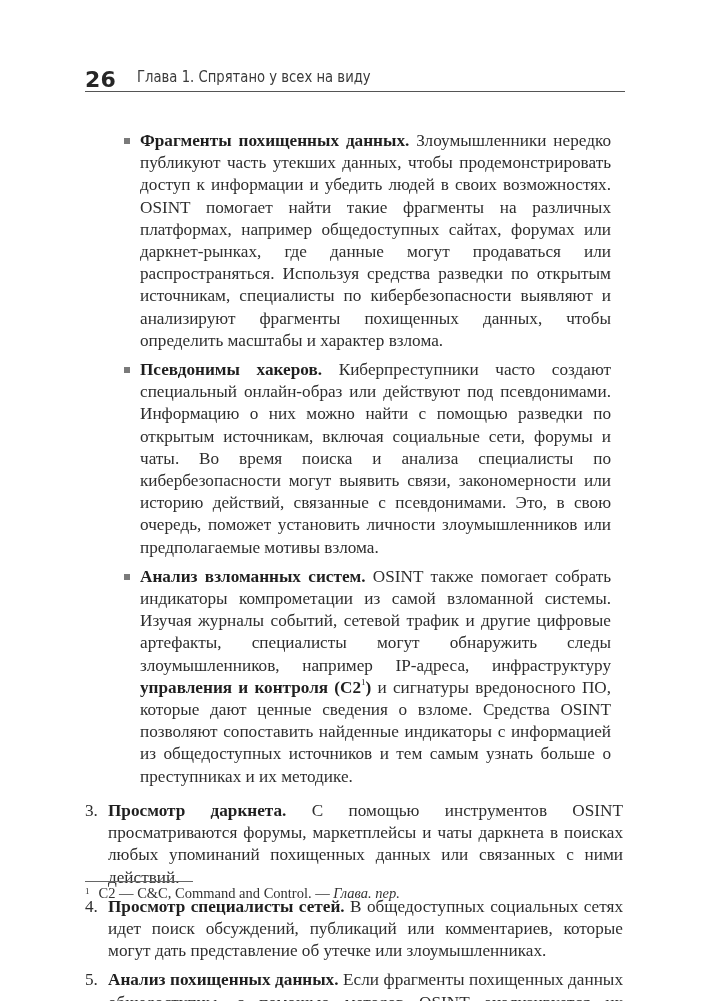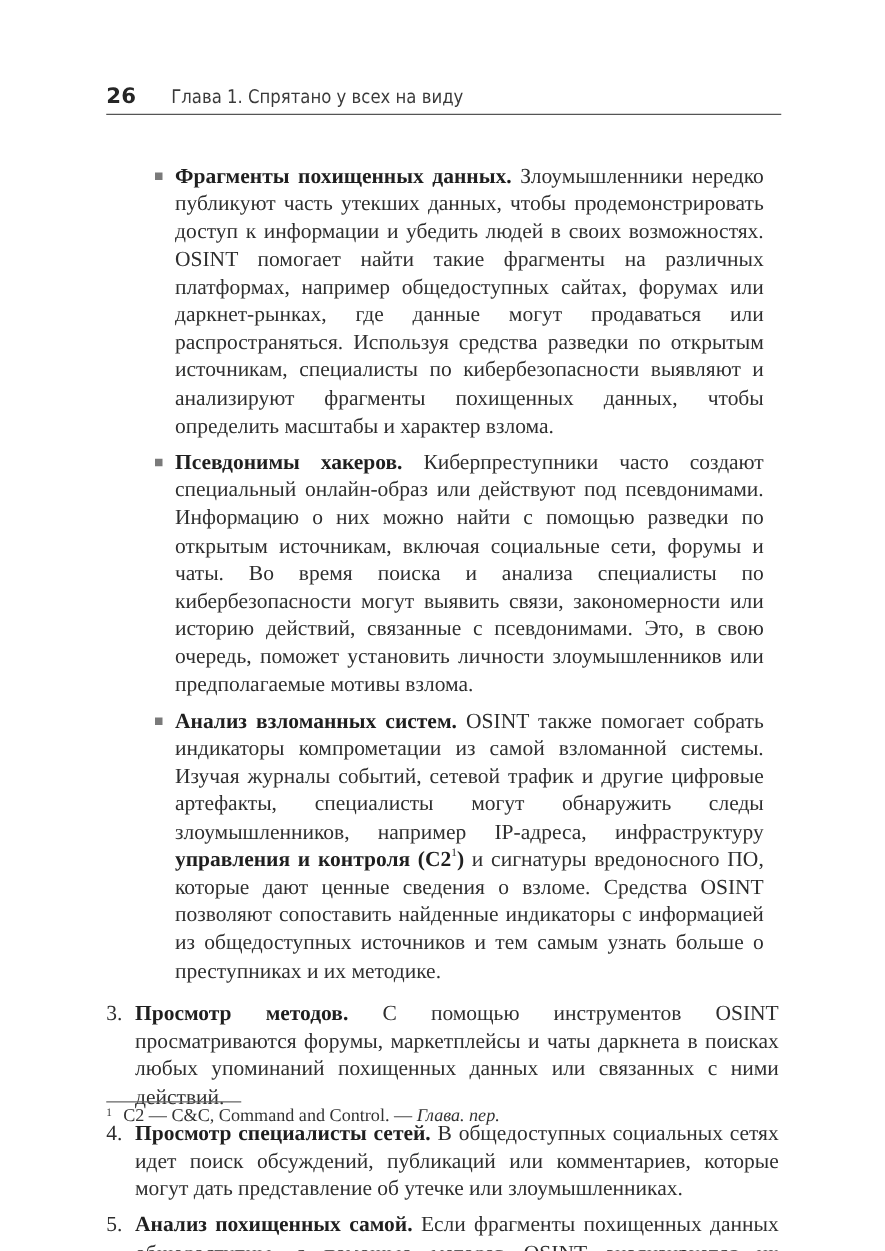--- a/index.html
+++ b/index.html
@@ -21,21 +21,21 @@
     width: 540px;
     height: 25px;
     border-bottom: 1.3px solid #555;
     font-family: "DejaVu Sans", "Liberation Sans", sans-serif;
   }
   .page-number {
     position: absolute;
     left: 0;
     top: 1px;
     font-weight: bold;
-    font-size: 17px;
+    font-size: 22px;
     color: #262626;
     letter-spacing: 0.2px;
   }
   .chapter-title {
     position: absolute;
     left: 52px;
     top: 2px;
     font-size: 15px;
     color: #3a3a3a;
     transform: scaleX(0.88);
@@ -142,29 +142,29 @@
     </li>
     <li class="bullet-item">
       <span class="bullet-marker"></span>
       <span class="lead">Анализ взломанных систем.</span><span> OSINT также помогает собрать индикаторы компрометации из самой взломанной системы. Изучая журналы событий, сетевой трафик и другие цифровые артефакты, специалисты могут обнаружить следы злоумышленников, например IP-адреса, инфраструктуру </span><span class="lead"><span>управления и контроля (C2</span><sup>1</sup><span>)</span></span><span> и сигнатуры вредоносного ПО, которые дают ценные сведения о взломе. Средства OSINT позволяют сопоставить найденные индикаторы с информацией из общедоступных источников и тем самым узнать больше о преступниках и их методике.</span>
     </li>
   </ul>
 
   <ol class="num-list">
     <li class="num-item">
       <span class="num-marker">3.</span>
-      <span class="lead">Просмотр методов.</span><span> С помощью инструментов OSINT просматриваются форумы, маркетплейсы и чаты даркнета в поисках любых упоминаний похищенных данных или связанных с ними действий.</span>
+      <span class="lead">Просмотр даркнета.</span><span> С помощью инструментов OSINT просматриваются форумы, маркетплейсы и чаты даркнета в поисках любых упоминаний похищенных данных или связанных с ними действий.</span>
     </li>
     <li class="num-item">
       <span class="num-marker">4.</span>
       <span class="lead">Просмотр специалисты сетей.</span><span> В общедоступных социальных сетях идет поиск обсуждений, публикаций или комментариев, которые могут дать представление об утечке или злоумышленниках.</span>
     </li>
     <li class="num-item">
       <span class="num-marker">5.</span>
-      <span class="lead">Анализ похищенных самой.</span><span> Если фрагменты похищенных данных общедоступны, с помощью методов OSINT анализируется их содержание, в том числе имена пользователей, электронные адреса и другие данные, способные раскрыть личность злоумышленников и помочь в расследовании.</span>
+      <span class="lead">Анализ похищенных данных.</span><span> Если фрагменты похищенных данных общедоступны, с помощью методов OSINT анализируется их содержание, в том числе имена пользователей, электронные адреса и другие данные, способные раскрыть личность злоумышленников и помочь в расследовании.</span>
     </li>
   </ol>
 </div>
 
 <div class="footnote-rule"></div>
 <div class="footnote">
   <span class="footnote-mark">1</span><span>C2 — C&amp;C, Command and Control. — </span><span class="footnote-note">Глава. пер.</span>
 </div>
 
 </body></html>

